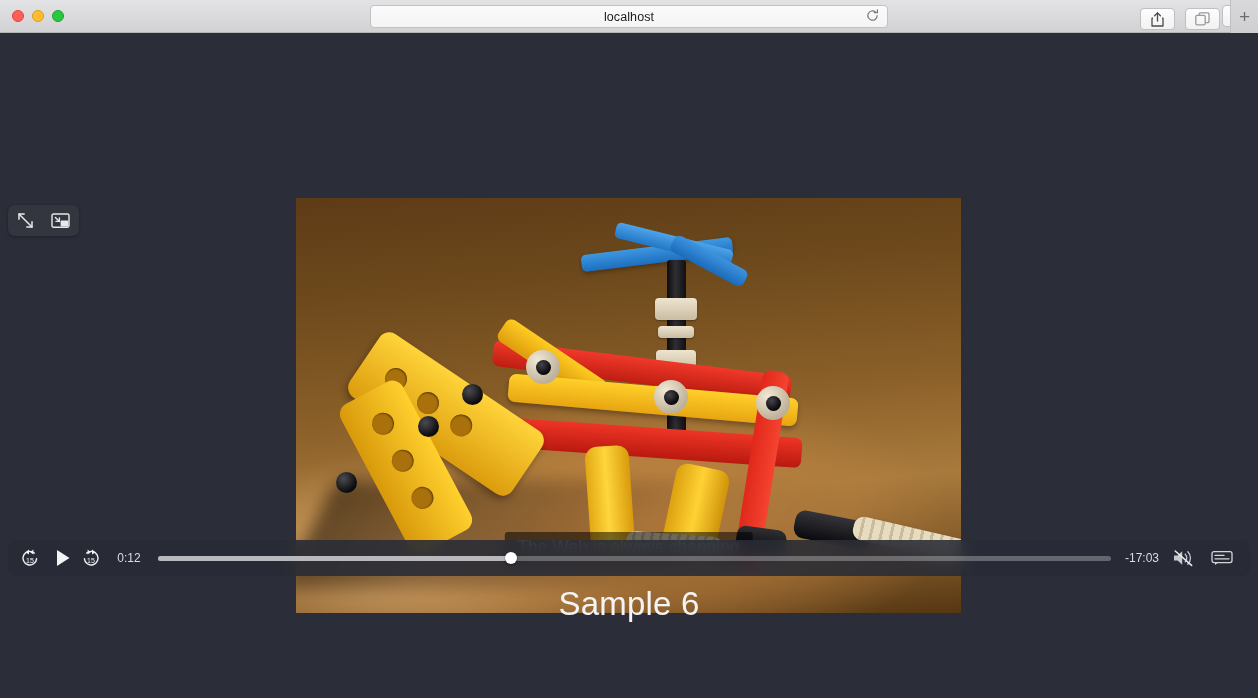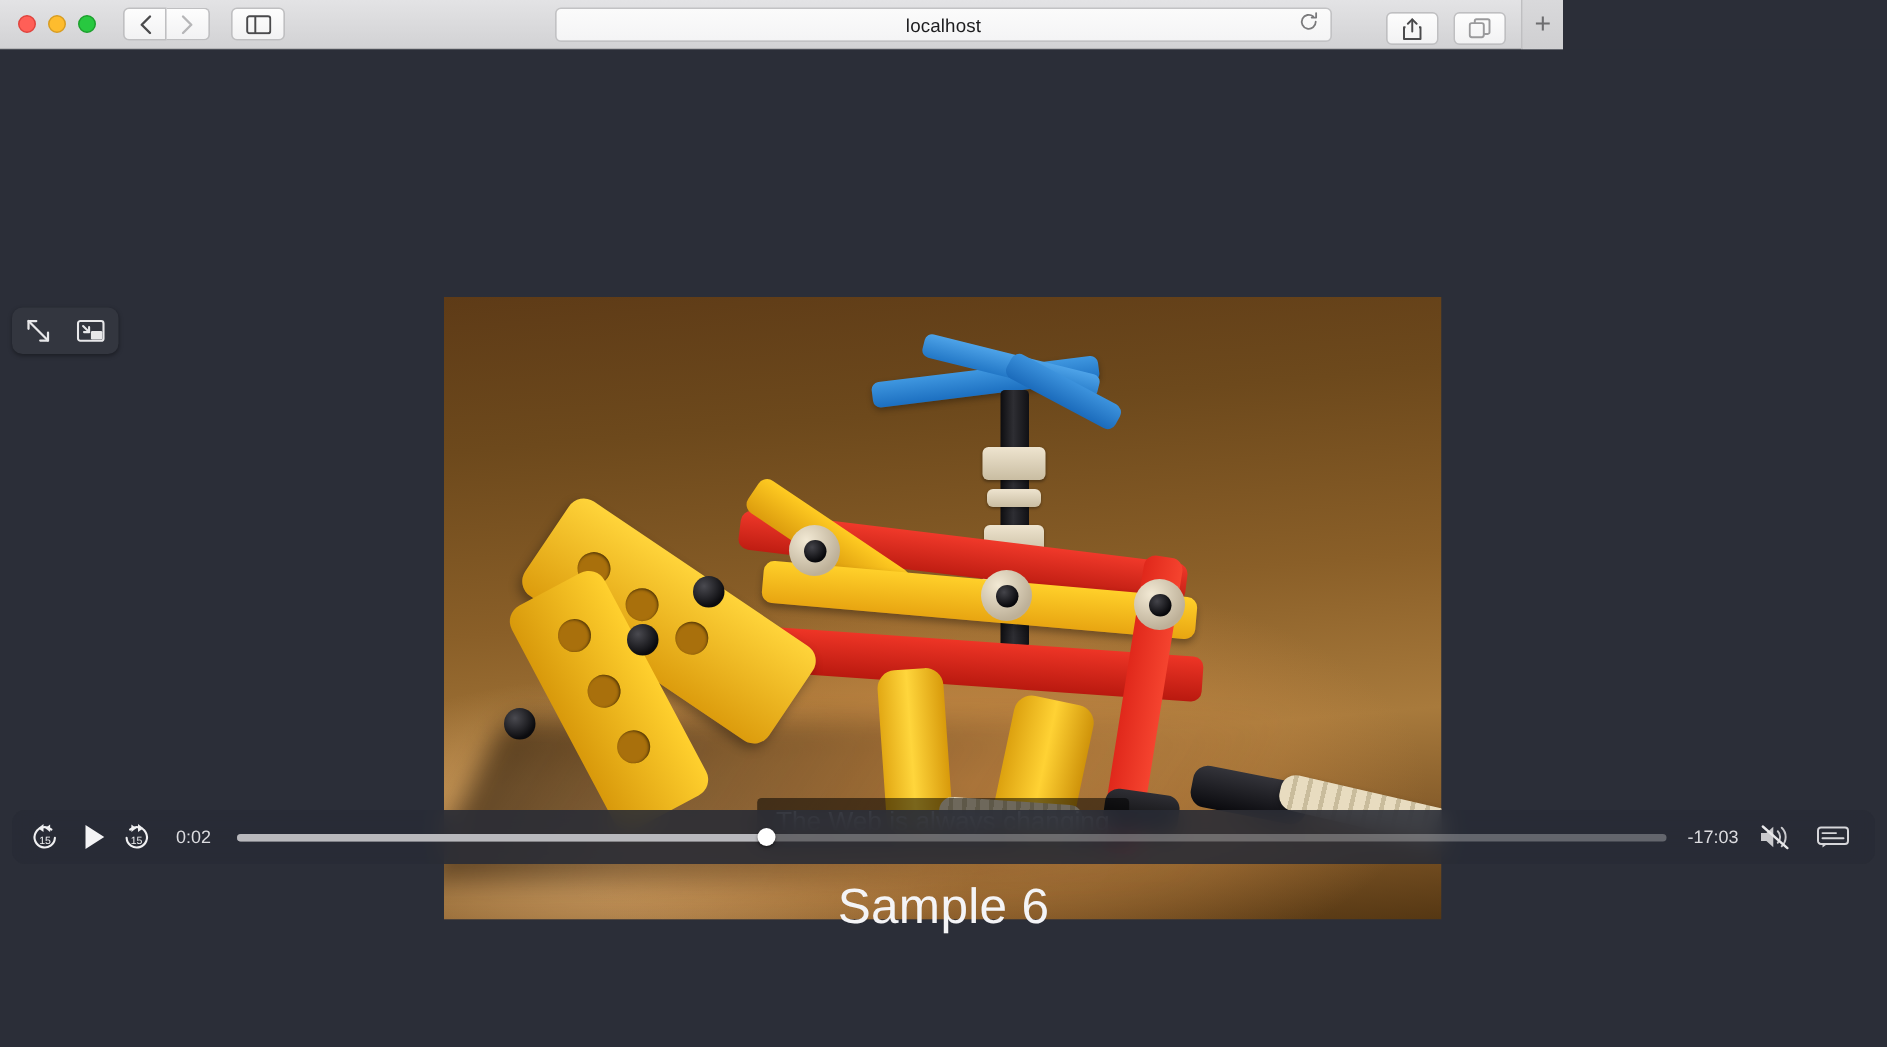--- a/index.html
+++ b/index.html
@@ -5,24 +5,24 @@
   * { margin:0; padding:0; box-sizing:border-box; }
   html, body {
     width:1258px; height:698px;
     background:#2b2e38;
     font-family:"Liberation Sans", sans-serif;
     overflow:hidden;
   }
 
   
   .browser-toolbar{
-    position:absolute; top:0; left:0; width:1042px; height:33px;
+    position:absolute; top:0; left:0; width:1258px; height:33px;
     background:linear-gradient(#e3e3e5,#d2d2d4);
     border-bottom:1px solid #b4b4b6;
-    display:flex; align-items:center;
+    display:flex; align-items:center;justify-content:space-between;
   }
   .traffic-lights{ display:flex; gap:8px; padding-left:12px; align-items:center; }
   .light{ width:12px; height:12px; border-radius:50%; }
   .light.red{ background:#ff5f57; border:0.5px solid #e0443e; }
   .light.yellow{ background:#febc2e; border:0.5px solid #d89d22; }
   .light.green{ background:#28c840; border:0.5px solid #1da02e; }
 
   .nav-group{ display:flex; margin-left:18px; }
   .tb-btn{
     width:29px; height:22px;
@@ -426,21 +426,21 @@
 
     <div class="ctrl-btn">
       <svg width="20" height="20" viewBox="0 0 20 20">
         <path d="M3.4 10.6 A6.8 6.8 0 1 0 5.7 5.1" stroke="#f0f0f2" stroke-width="1.4" fill="none" stroke-linecap="round"></path>
         <path d="M11.0 1.4 L14.6 4.2 L11.0 6.6" fill="#f0f0f2"></path>
         <path d="M6.6 1.6 L9.8 4.2 L6.6 6.6" fill="#f0f0f2"></path>
         <text x="10" y="14.6" font-size="7" fill="#f0f0f2" text-anchor="middle" font-family="Liberation Sans, sans-serif">15</text>
       </svg>
     </div>
 
-    <span class="time">0:02</span>
+    <span class="time">0:12</span>
 
     <div class="scrub">
       <div class="scrub-fill" id="scrubFill" style="width: 37%;"></div>
       <div class="scrub-knob" id="scrubKnob" style="left: 37%;"></div>
     </div>
 
     <span class="time">-17:03</span>
 
     <div class="right-ctrls">
       <div class="ctrl-btn">

